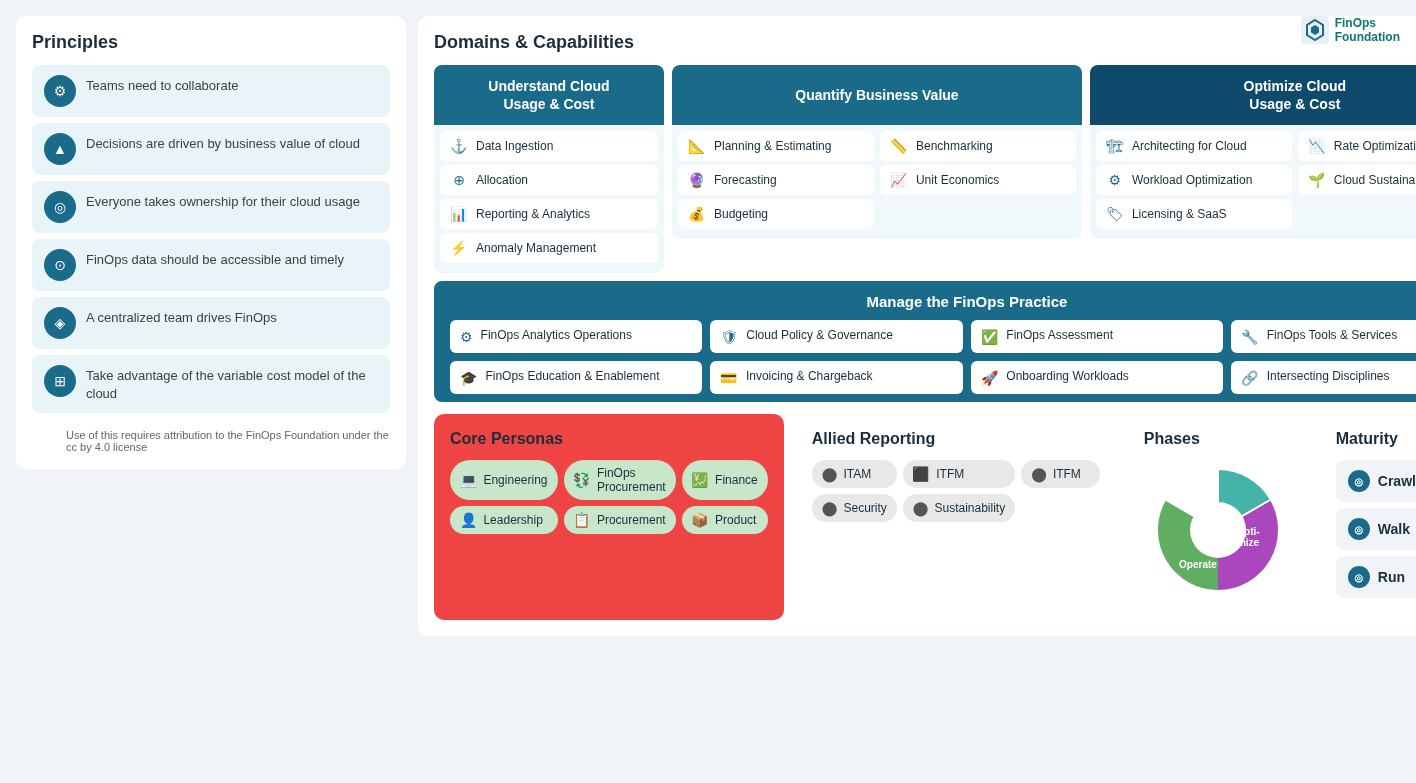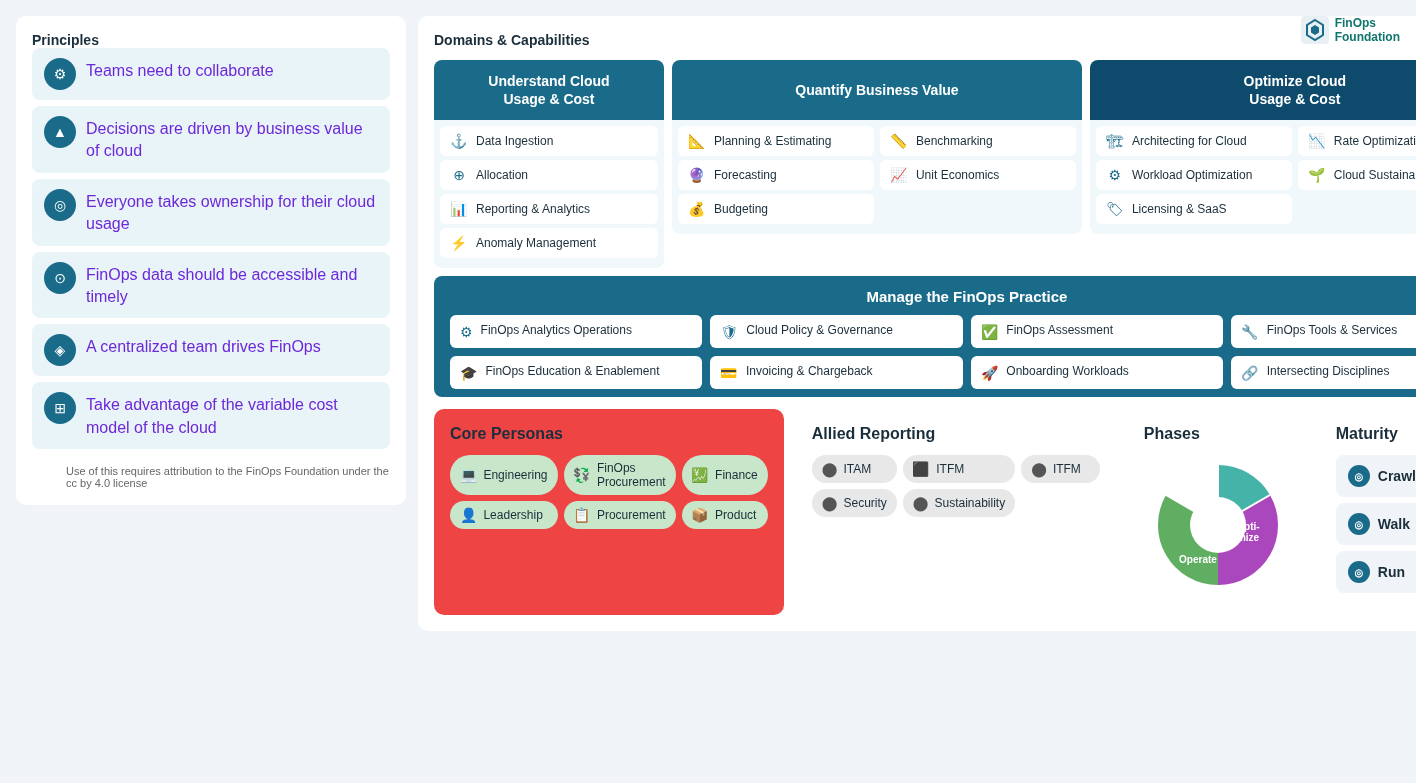--- a/index.html
+++ b/index.html
@@ -35,23 +35,24 @@
     }
     
     .principles-section {
       background: white;
       border-radius: 10px;
       padding: 16px;
       width: 390px;
       flex-shrink: 0;
     }
     .section-title {
-      font-size: 14px;
+      font-size: 18px;
       font-weight: 700;
       color: #1a2e3b;
+      margin-bottom: 12px;
     }
     .principle-item {
       display: flex;
       align-items: flex-start;
       gap: 10px;
       background: #e8f4f8;
       border-radius: 8px;
       padding: 10px 12px;
       margin-bottom: 6px;
     }
@@ -61,22 +62,22 @@
       background: #1a6b8a;
       border-radius: 50%;
       display: flex;
       align-items: center;
       justify-content: center;
       color: white;
       font-size: 14px;
       flex-shrink: 0;
     }
     .principle-text {
-      font-size: 16px;
-      color: #6d28d9;
+      font-size: 13px;
+      color: #404040;
       line-height: 1.4;
       padding-top: 2px;
     }
     
     .domains-section {
       background: white;
       border-radius: 10px;
       padding: 16px;
       flex: 1;
     }

